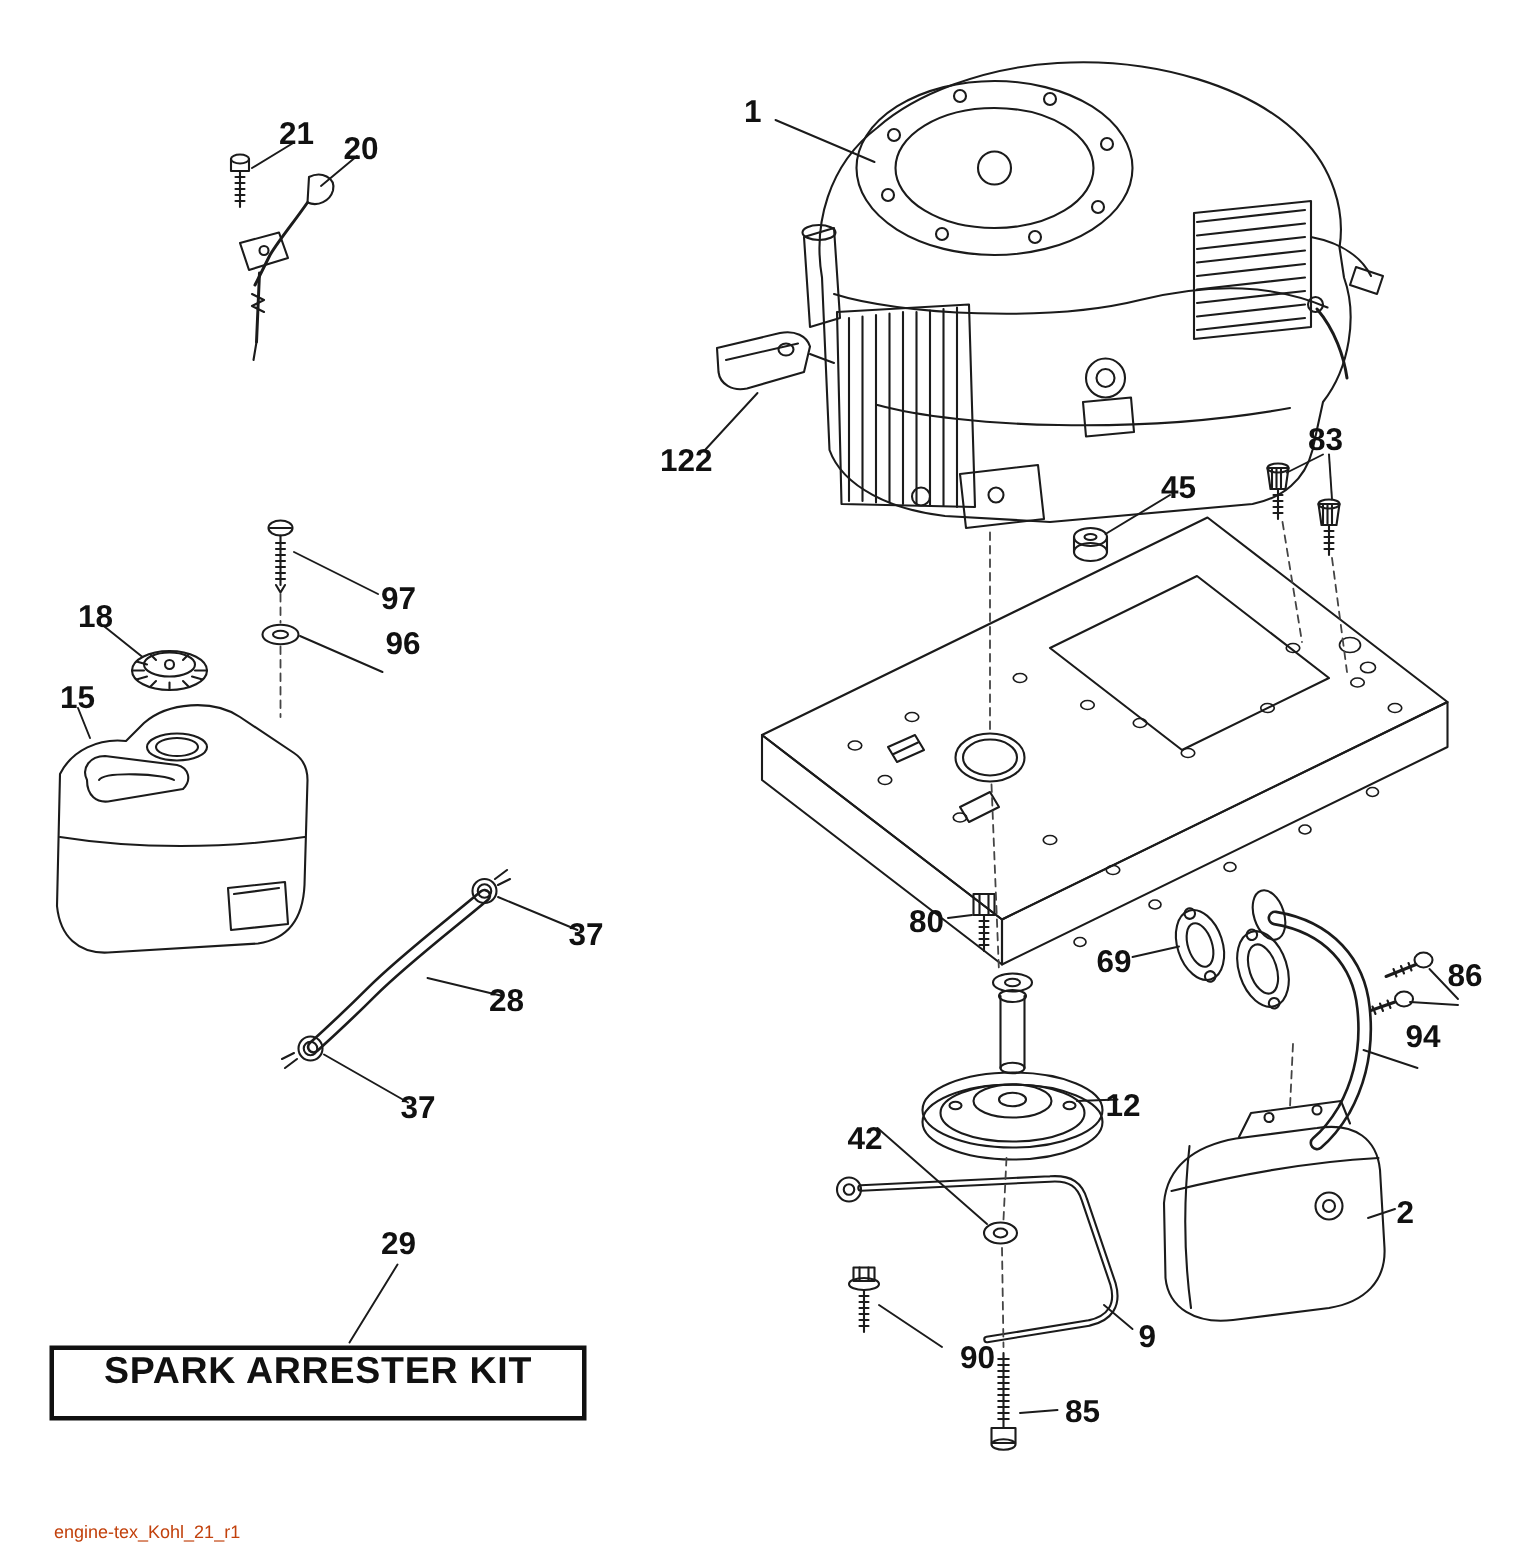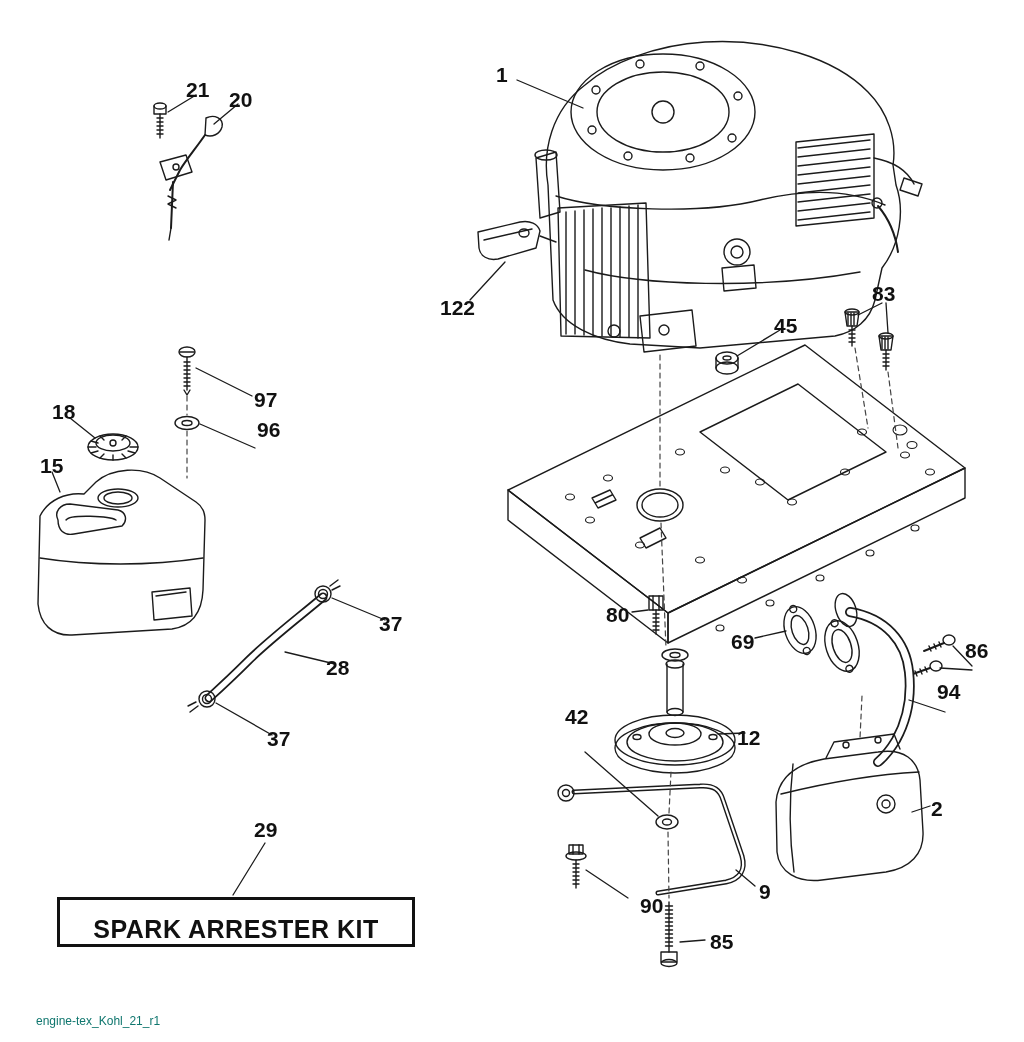--- a/index.html
+++ b/index.html
@@ -16,32 +16,31 @@
     font:600 21px "Liberation Sans", sans-serif;
     color:#111;
     white-space:nowrap;
     user-select:none;
   }
   .kit-box{
     position:absolute;
     left:33px;top:897px;
     width:352px;height:44px;
     border:3px solid #111;
-    display:flex;align-items:flex-end;justify-content:center;
+    display:flex;align-items:flex-start;justify-content:center;
     font:700 25px "Liberation Sans", sans-serif;
     letter-spacing:0.5px;
     color:#111;
     background:#fff;
-    margin-left:24px;
   }
   .footer-note{
     position:absolute;
     left:36px;top:1014px;
     font:400 12px "Liberation Sans", sans-serif;
-    color:#0f766e;
+    color:#c2410c;
   }
 </style>
 </head>
 <body>
 
 <div class="page">
 
 <svg class="art" width="1024" height="1042" viewBox="0 0 1024 1042" fill="none" stroke="#1b1b1b" stroke-width="1.4" stroke-linejoin="round" stroke-linecap="round">
 
   <g>
@@ -344,21 +343,21 @@
   <div class="callout" style="left:257px;top:418px">96</div>
   <div class="callout" style="left:40px;top:454px">15</div>
   <div class="callout" style="left:606px;top:603px">80</div>
   <div class="callout" style="left:731px;top:630px">69</div>
   <div class="callout" style="left:965px;top:639px">86</div>
   <div class="callout" style="left:379px;top:612px">37</div>
   <div class="callout" style="left:326px;top:656px">28</div>
   <div class="callout" style="left:937px;top:680px">94</div>
   <div class="callout" style="left:737px;top:726px">12</div>
   <div class="callout" style="left:267px;top:727px">37</div>
-  <div class="callout" style="left:565px;top:705px">42</div>
+  <div class="callout" style="left:565px;top:748px">42</div>
   <div class="callout" style="left:931px;top:797px">2</div>
   <div class="callout" style="left:254px;top:818px">29</div>
   <div class="callout" style="left:640px;top:894px">90</div>
   <div class="callout" style="left:759px;top:880px">9</div>
   <div class="callout" style="left:710px;top:930px">85</div>
 
   <div class="kit-box">
     <span>SPARK ARRESTER KIT</span>
   </div>
 

